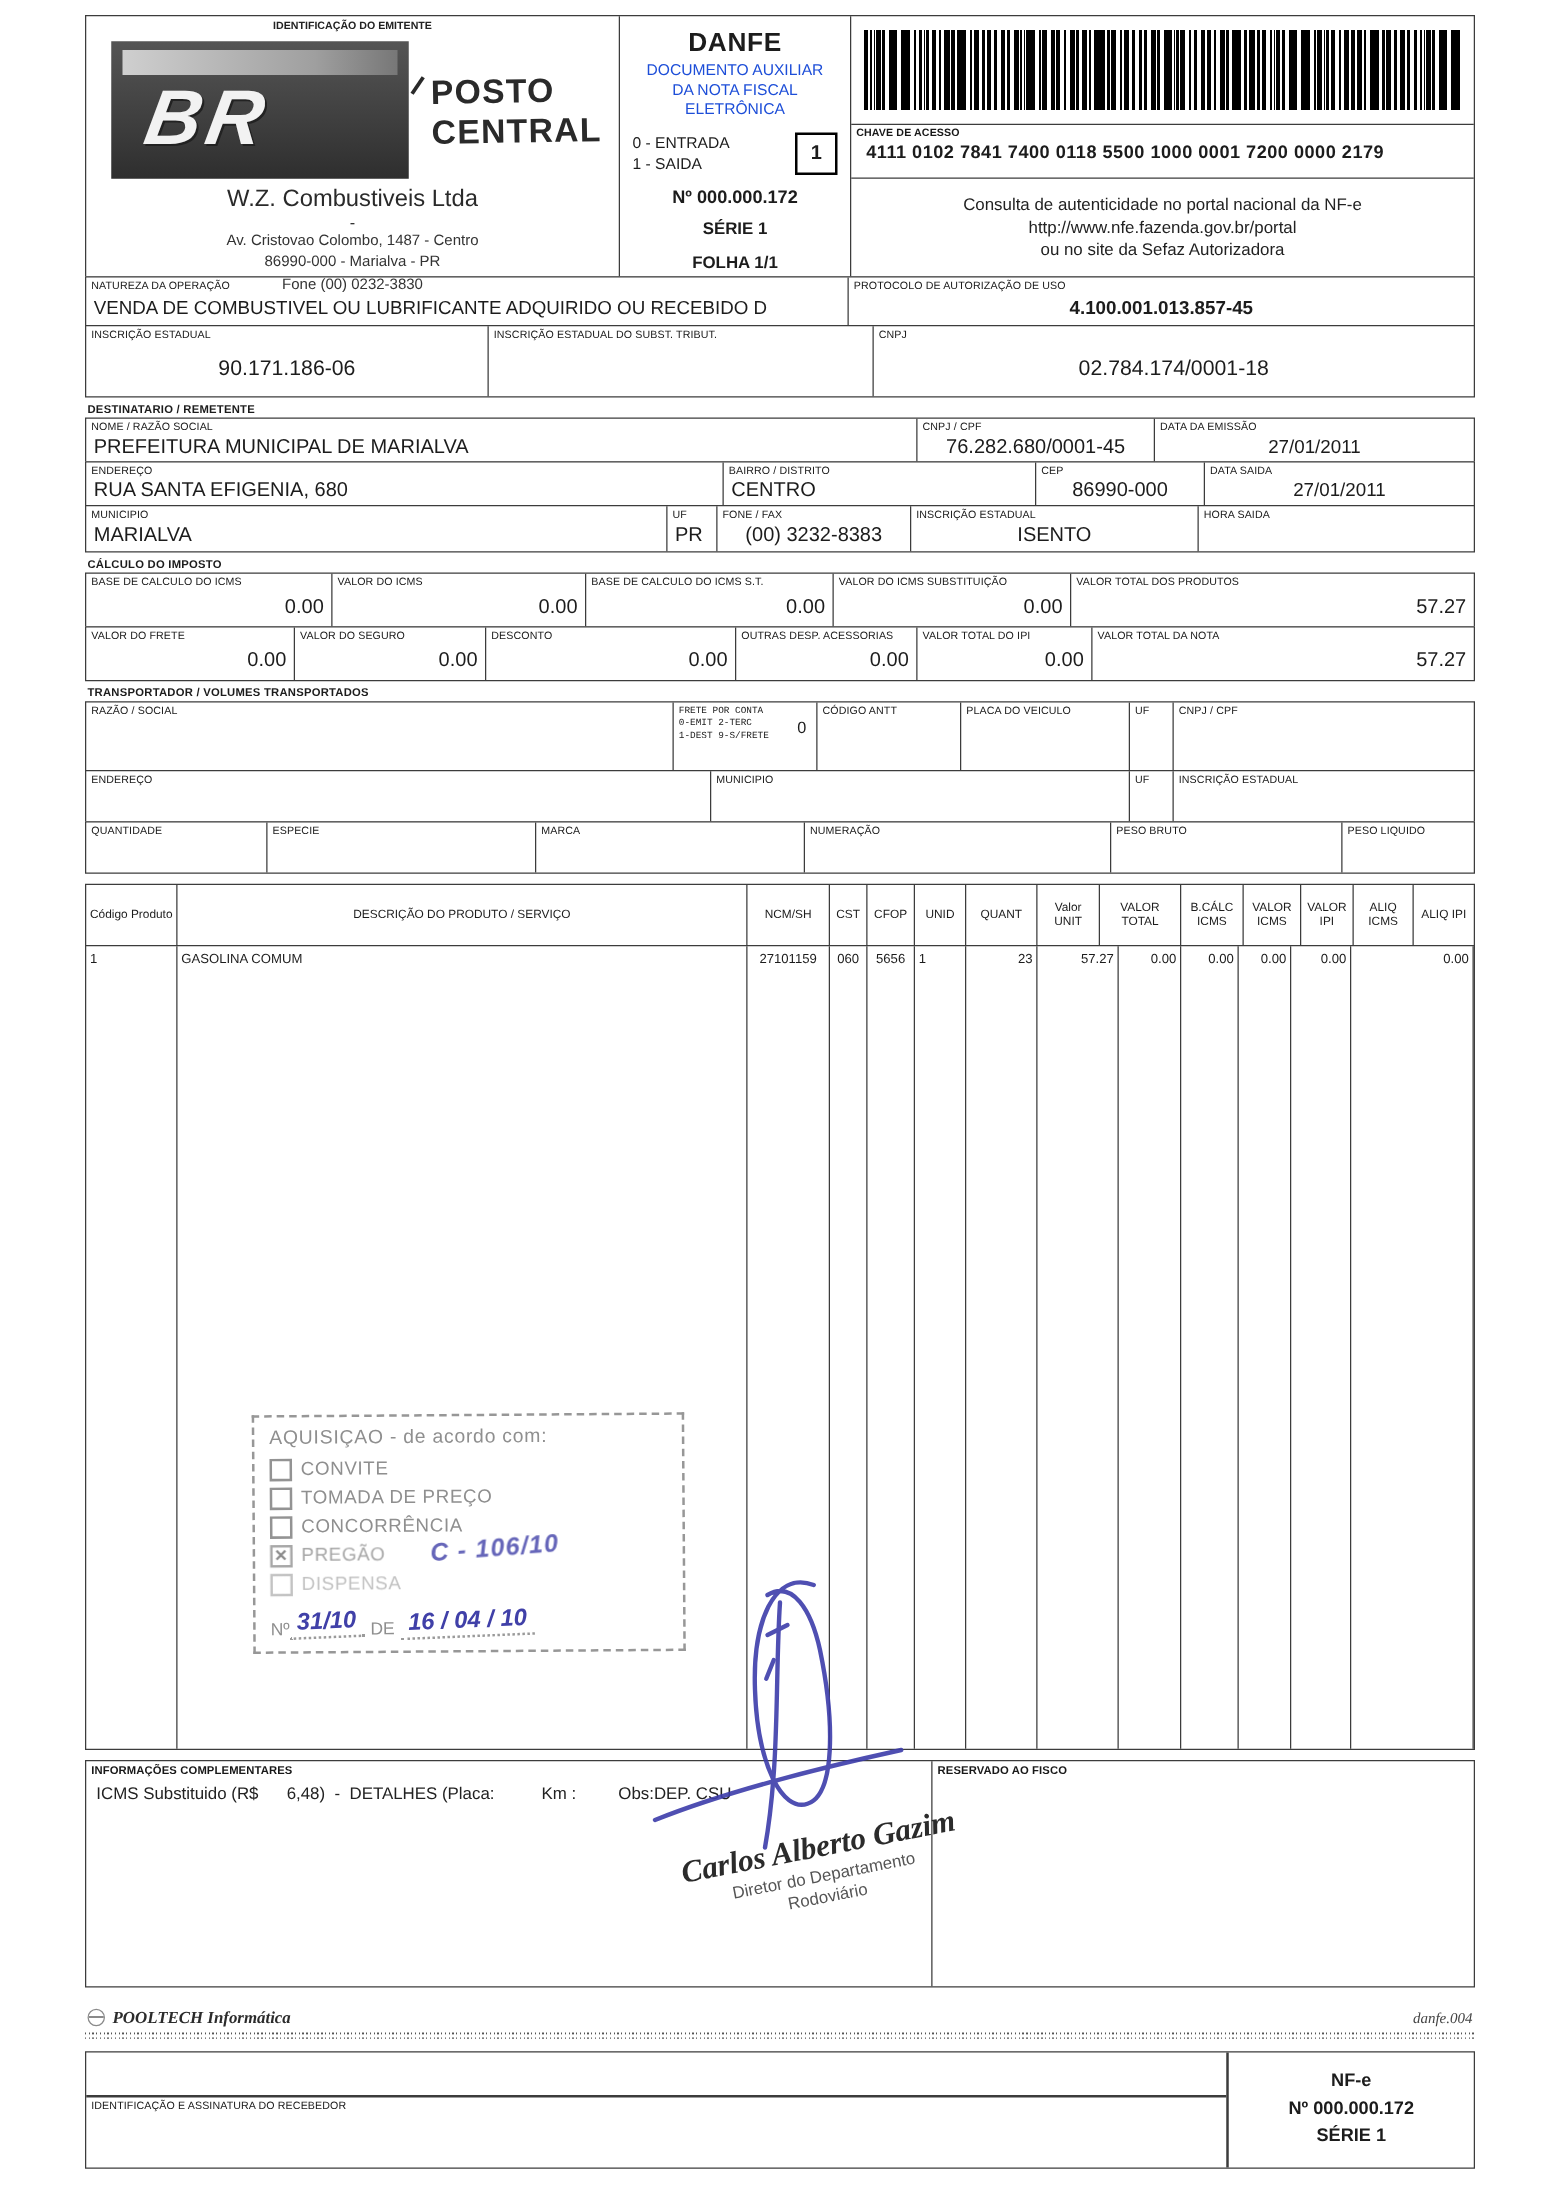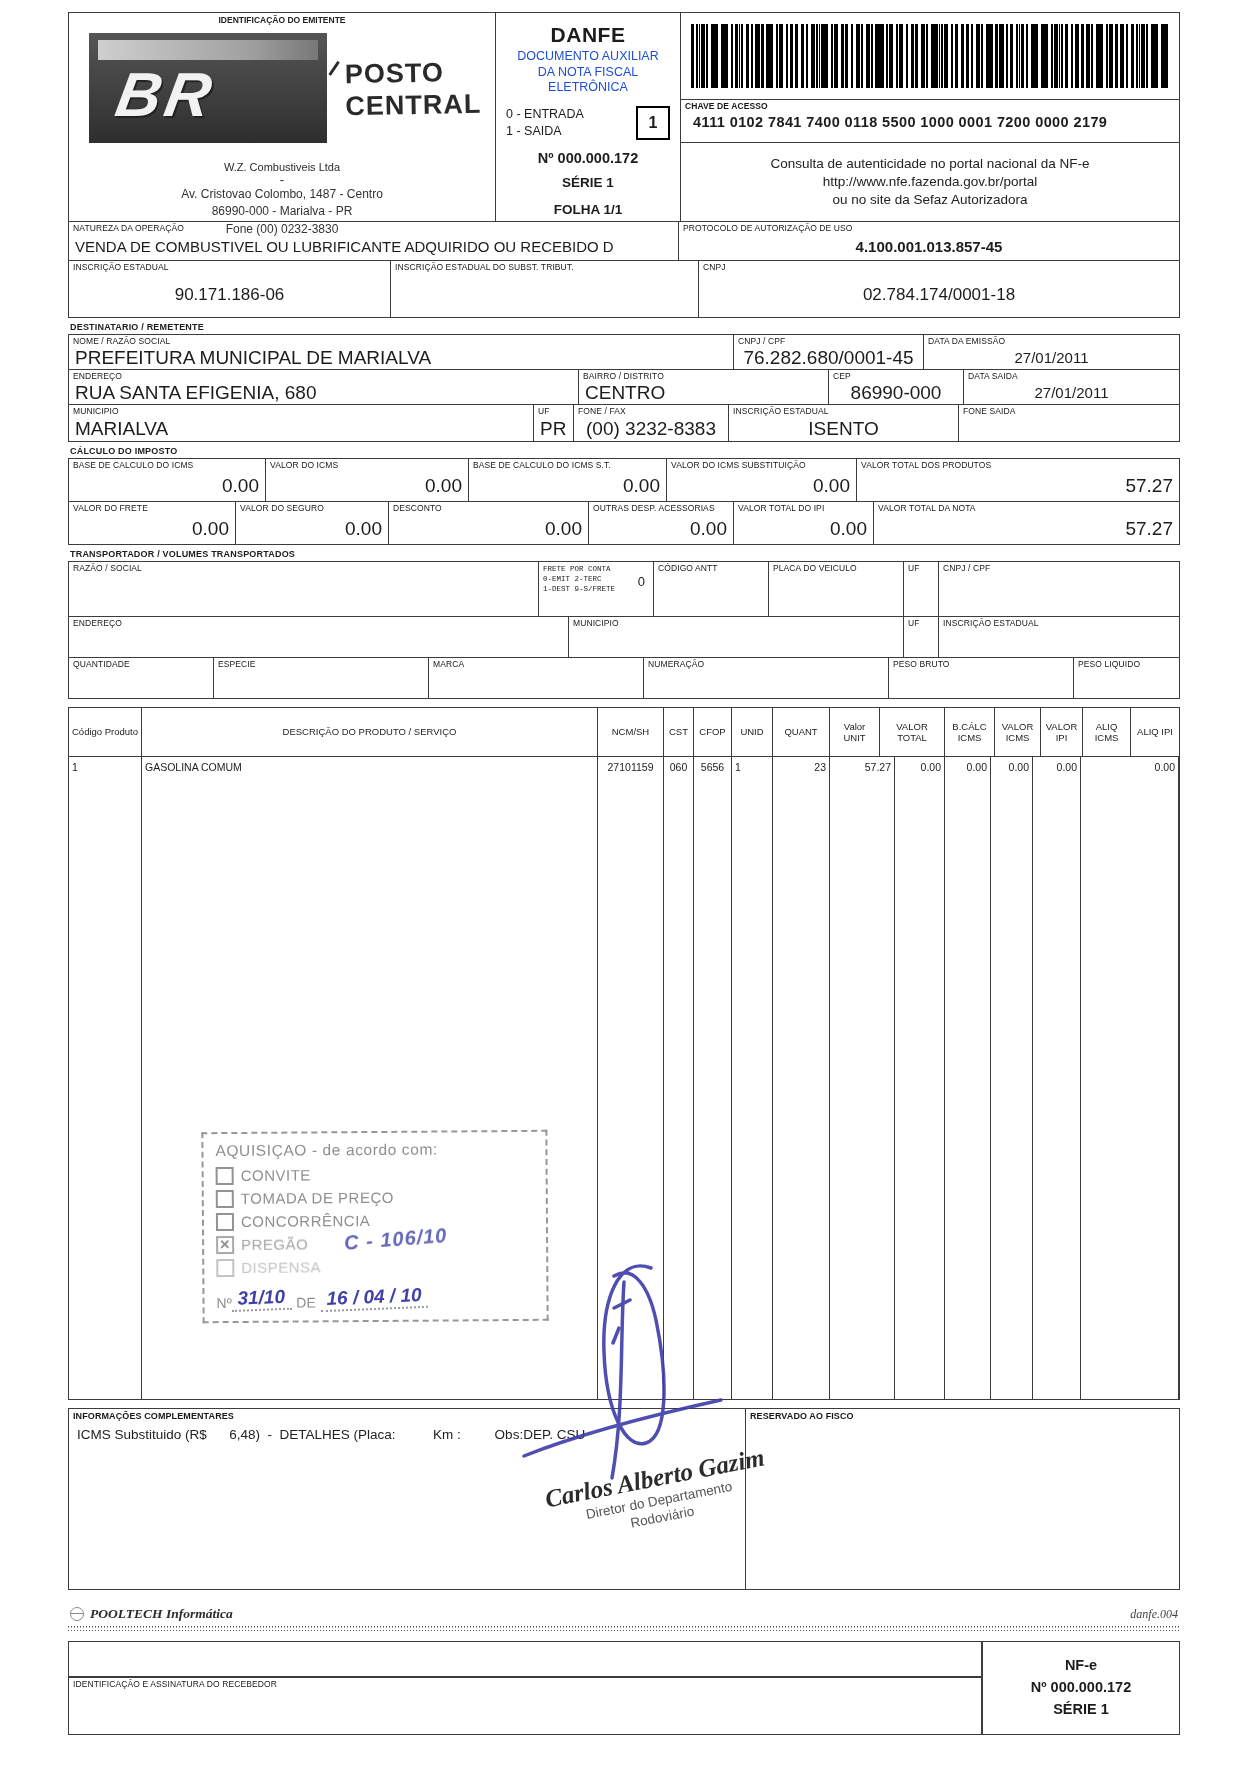--- a/index.html
+++ b/index.html
@@ -4,42 +4,42 @@
 <style>
   html,body{margin:0;padding:0;width:1248px;height:1769px;background:#fff;overflow:hidden;
     font-family:"Liberation Sans",sans-serif;color:#1c1c1c;}
   .doc{position:relative;width:1112px;margin:12px 0 0 68px;}
   .box{border:1px solid #3c3c3c;display:flex;background:#fff;box-sizing:border-box;}
   .box + .box{margin-top:-1px;}
   .cell{position:relative;box-sizing:border-box;border-right:1px solid #3c3c3c;display:flex;flex-direction:column;}
   .cell:last-child{border-right:none;}
   .lbl{font-size:8.5px;line-height:1.15;padding:2px 2px 0 4px;color:#181818;letter-spacing:.1px;}
   .lbl.b{font-weight:bold;}
-  .val{flex:1;display:flex;align-items:center;font-size:19px;padding:0 6px;}
+  .val{flex:1;display:flex;align-items:center;font-size:16px;padding:0 6px;}
   .val.left{justify-content:flex-start;}
   .val.center{justify-content:center;}
   .val.right{justify-content:flex-end;}
   .val.big{font-size:17px;}
   .val.bold{font-weight:bold;}
   .sect{font-size:9px;font-weight:bold;padding:4px 0 2px 2px;letter-spacing:.2px;}
   .gap8{height:8px;}
   
   .h-head{height:210px;}
   .c-emit{width:427px;}
   .c-danfe{width:185px;}
   .c-chv{flex:1;border-right:none;}
   .emit-lbl{font-size:8.5px;text-align:center;padding-top:2px;font-weight:bold;color:#222;}
   .logo-row{display:flex;align-items:flex-start;margin:8px 0 0 20px;}
   .br-box{width:238px;height:110px;background:linear-gradient(180deg,#555 0%,#3e3e3e 60%,#2e2e2e 100%);position:relative;flex:none;}
   .br-strip{position:absolute;top:7px;left:9px;right:9px;height:20px;background:linear-gradient(90deg,#cfcfcf,#9f9f9f 70%,#777);}
   .br-text{position:absolute;left:28px;top:26px;font-size:62px;font-weight:bold;font-style:italic;
     color:#f2f2f2;transform:skewX(-10deg);letter-spacing:4px;text-shadow:2px 2px 0 #222;}
   .brand{margin:24px 0 0 18px;font-weight:bold;font-size:27px;letter-spacing:1px;color:#2a2a2a;line-height:1.2;transform:rotate(-1deg);position:relative;}
   .brush{position:absolute;left:-12px;top:2px;width:3px;height:16px;background:#2a2a2a;transform:rotate(35deg);}
-  .company{font-size:11px;text-align:center;margin-top:18px;color:#2a2a2a;}
+  .company{font-size:19px;text-align:center;margin-top:6px;color:#2a2a2a;}
   .cdash{font-size:13px;text-align:center;line-height:1;color:#2a2a2a;}
   .addr{font-size:12px;text-align:center;line-height:1.45;color:#333;}
   .danfe-t{font-size:21px;font-weight:bold;text-align:center;margin-top:10px;letter-spacing:.5px;}
   .danfe-s{font-size:12.5px;text-align:center;width:160px;margin:2px auto 0;line-height:1.25;color:#1d4ed8;}
   .es-wrap{display:flex;margin:10px 4px 0 10px;align-items:center;}
   .es-lines{font-size:12.5px;line-height:1.35;flex:1;}
   .tipo-box{width:30px;height:30px;border:2px solid #000;font-size:16px;font-weight:bold;
     display:flex;align-items:center;justify-content:center;margin-right:6px;}
   .num-line{font-size:14.5px;font-weight:bold;text-align:center;margin-top:10px;}
   .serie-line{font-size:13.5px;font-weight:bold;text-align:center;margin-top:9px;}
@@ -252,21 +252,21 @@
     </div>
     <div class="cell c-fone">
       <div class="lbl">FONE / FAX</div>
       <div class="val center">(00) 3232-8383</div>
     </div>
     <div class="cell c-ied">
       <div class="lbl">INSCRIÇÃO ESTADUAL</div>
       <div class="val center">ISENTO</div>
     </div>
     <div class="cell c-hora">
-      <div class="lbl">FONE SAIDA</div>
+      <div class="lbl">HORA SAIDA</div>
       <div class="val center"></div>
     </div>
   </div>
 
   <div class="sect">CÁLCULO DO IMPOSTO</div>
   <div class="box h44">
     <div class="cell i10">
       <div class="lbl">BASE DE CALCULO DO ICMS</div>
       <div class="val right">0.00</div>
     </div>

